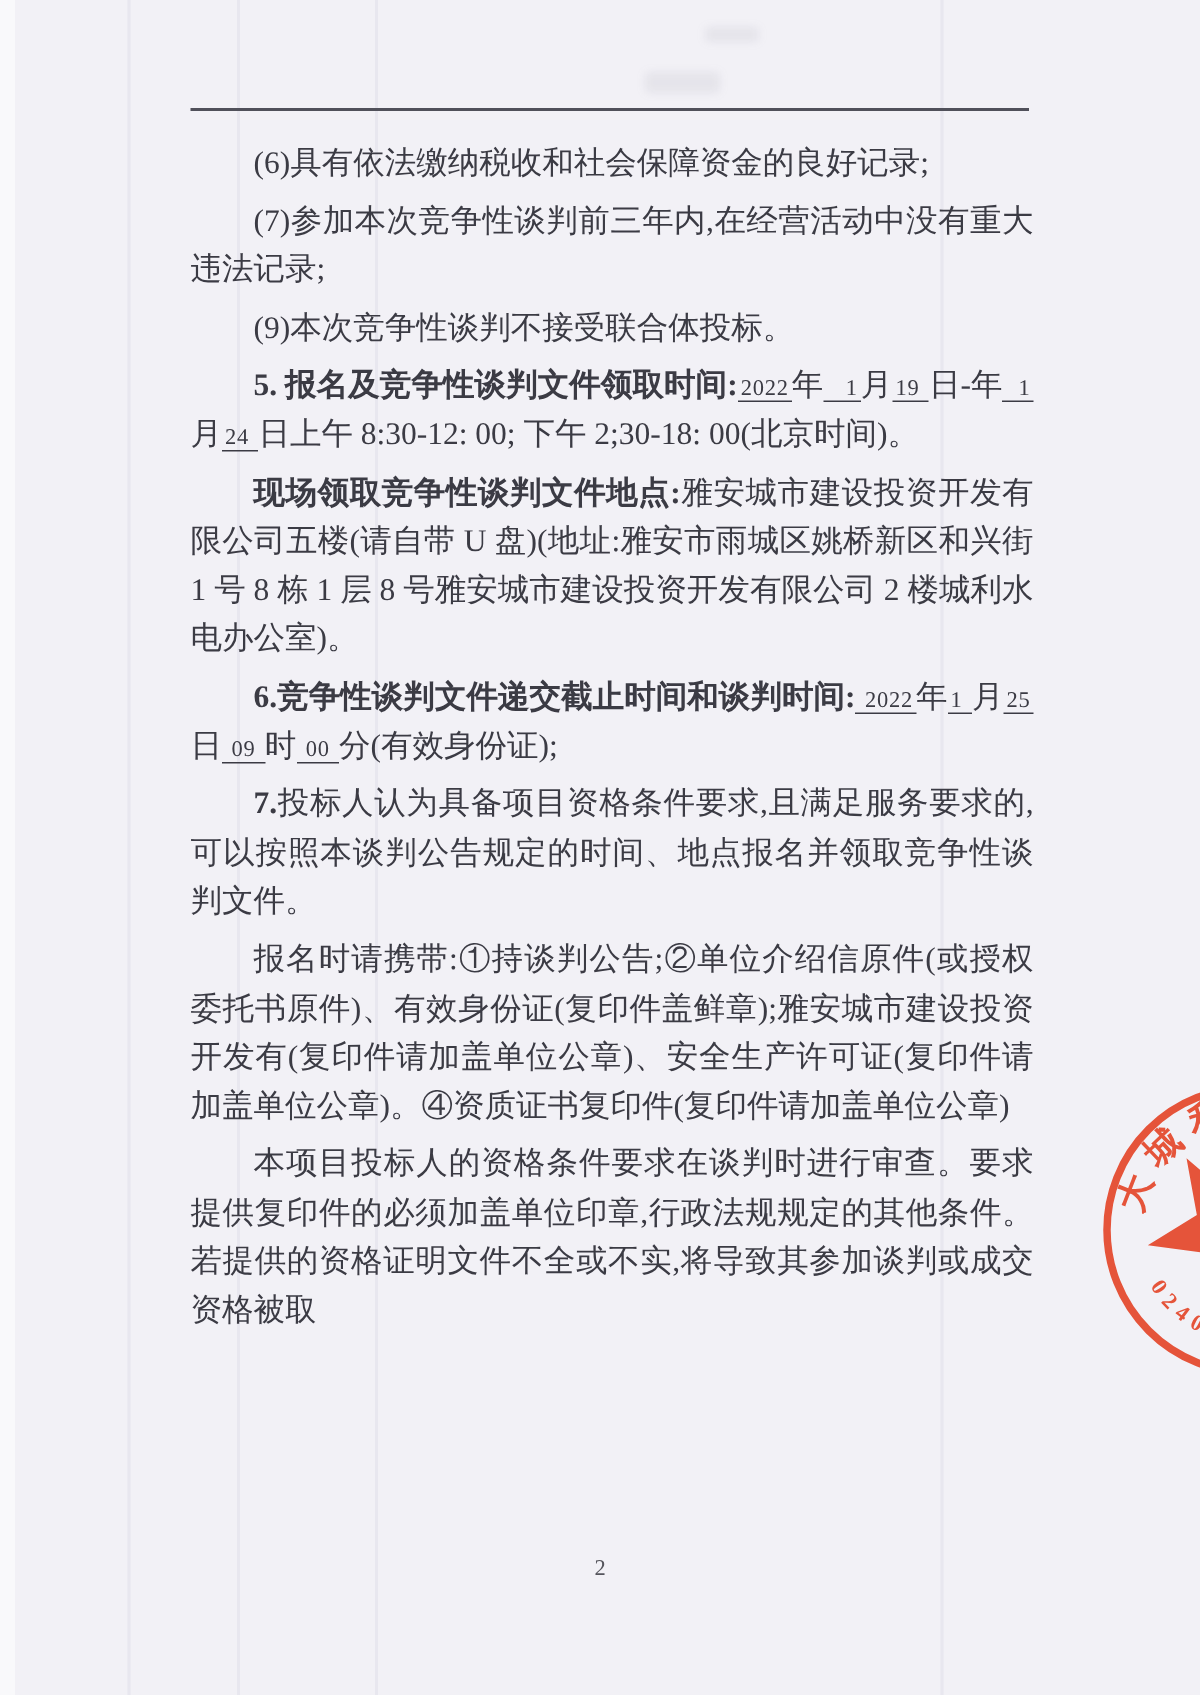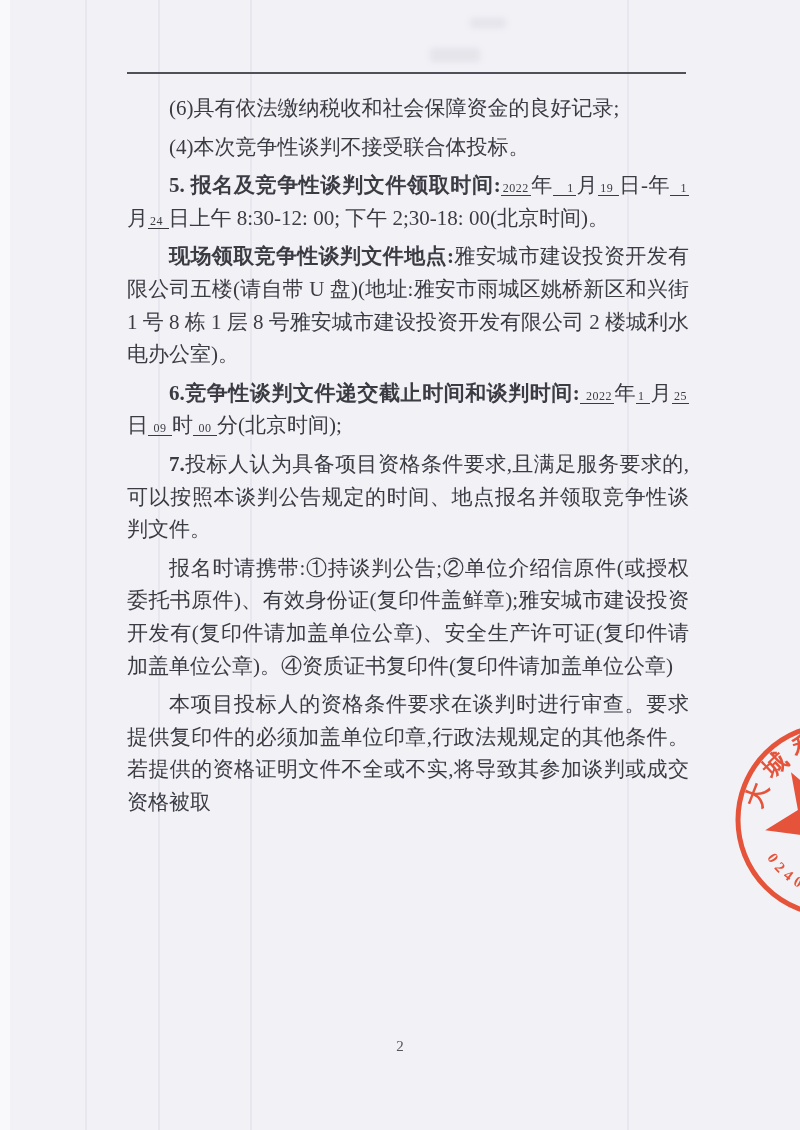--- a/index.html
+++ b/index.html
@@ -16,21 +16,21 @@
   .divider{position:absolute;left:127px;top:72px;width:559px;height:2px;background:#50505a;}
 
   .doc-body{
     position:absolute; left:127px; top:92px; width:562px;
     font-size:21px; line-height:32.6px; color:#3b3b44;
     text-align:justify; text-justify:inter-ideograph;
   }
   .doc-body p{margin:0 0 6px; text-indent:2em;}
   .run-b{font-weight:bold;}
   .run-f{
-    font-size:12px; letter-spacing:0.5px; line-height:1;
+    font-size:15px; letter-spacing:0.5px; line-height:1;
     border-bottom:1.6px solid #3b3b44; padding:0 2px;
   }
   .run-sup{
     font-size:13px; display:inline-block; width:0;
     transform:translate(-8px,-11px);
   }
 
   .page-number{
     position:absolute; left:0; top:1038px; width:800px;
     text-align:center; font-size:15px; color:#55555c;
@@ -52,24 +52,25 @@
   <div class="streak" style="left:158px"></div>
   <div class="streak" style="left:250px"></div>
   <div class="streak" style="left:627px"></div>
   <div class="ghost" style="left:430px;top:48px;width:50px;height:14px;"></div>
   <div class="ghost" style="left:470px;top:18px;width:36px;height:10px;"></div>
 
   <div class="divider"></div>
 
   <div class="doc-body">
       <p><span class="run">(6)具有依法缴纳税收和社会保障资金的良好记录;</span></p>
-      <p><span class="run">(4)本次竞争性谈判不接受联合体投标。</span></p>
+      <p><span class="run">(7)参加本次竞争性谈判前三年内,在经营活动中没有重大违法记录;</span></p>
+      <p><span class="run">(9)本次竞争性谈判不接受联合体投标。</span></p>
       <p><span class="run-b">5. 报名及竞争性谈判文件领取时间:</span><span class="run-f">2022</span><span class="run">年</span><span class="run-f">&nbsp;&nbsp;&nbsp;1</span><span class="run">月</span><span class="run-f">19&nbsp;</span><span class="run">日-</span><span class="run">年</span><span class="run-f">&nbsp;&nbsp;1</span><span class="run">月</span><span class="run-f">24&nbsp;</span><span class="run">日上午 8:30-12: 00; 下午 2;30-18: 00(北京时间)。</span></p>
       <p><span class="run-b">现场领取竞争性谈判文件地点:</span><span class="run">雅安城市建设投资开发有限公司五楼(请自带 U 盘)(地址:雅安市雨城区姚桥新区和兴街 1 号 8 栋 1 层 8 号雅安城市建设投资开发有限公司 2 楼城利水电办公室)。</span></p>
-      <p><span class="run-b">6.竞争性谈判文件递交截止时间和谈判时间:</span><span class="run-f">&nbsp;2022</span><span class="run">年</span><span class="run-f">1&nbsp;</span><span class="run">月</span><span class="run-f">25</span><span class="run">日</span><span class="run-f">&nbsp;09&nbsp;</span><span class="run">时</span><span class="run-f">&nbsp;00&nbsp;</span><span class="run">分(北京时间);</span></p>
+      <p><span class="run-b">6.竞争性谈判文件递交截止时间和谈判时间:</span><span class="run-f">&nbsp;2022</span><span class="run">年</span><span class="run-f">1&nbsp;</span><span class="run">月</span><span class="run-f">25</span><span class="run">日</span><span class="run-f">&nbsp;09&nbsp;</span><span class="run">时</span><span class="run-f">&nbsp;00&nbsp;</span><span class="run">分(有效身份证);</span></p>
       <p><span class="run-b">7.</span><span class="run">投标人认为具备项目资格条件要求,且满足服务要求的,可以按照本谈判公告规定的时间、地点报名并领取竞争性谈判文件。</span></p>
       <p><span class="run">报名时请携带:①持谈判公告;②单位介绍信原件(或授权委托书原件)、有效身份证(复印件盖鲜章);雅安城市建设投资开发有(复印件请加盖单位公章)、安全生产许可证(复印件请加盖单位公章)。④资质证书复印件(复印件请加盖单位公章)</span></p>
       <p><span class="run">本项目投标人的资格条件要求在谈判时进行审查。要求提供复印件的必须加盖单位印章,行政法规规定的其他条件。若提供的资格证明文件不全或不实,将导致其参加谈判或成交资格被取</span></p>
     </div>
 
   <svg class="stamp" viewBox="0 0 240 220">
     <circle cx="130" cy="105" r="95" fill="none" stroke="#e4472b" stroke-width="5"></circle>
     <polygon fill="#e4472b" points="88,57.2 117.3,82.1 151.1,63.9 136.5,99.4 164.3,126 126,123.1 109.4,157.7 100.3,120.3 62.2,115.2 94.9,95"></polygon>
     <defs>
       <path id="arcTop" d="M 58.3 98.7 A 72 72 0 0 1 199.5 86.4" fill="none"></path>

